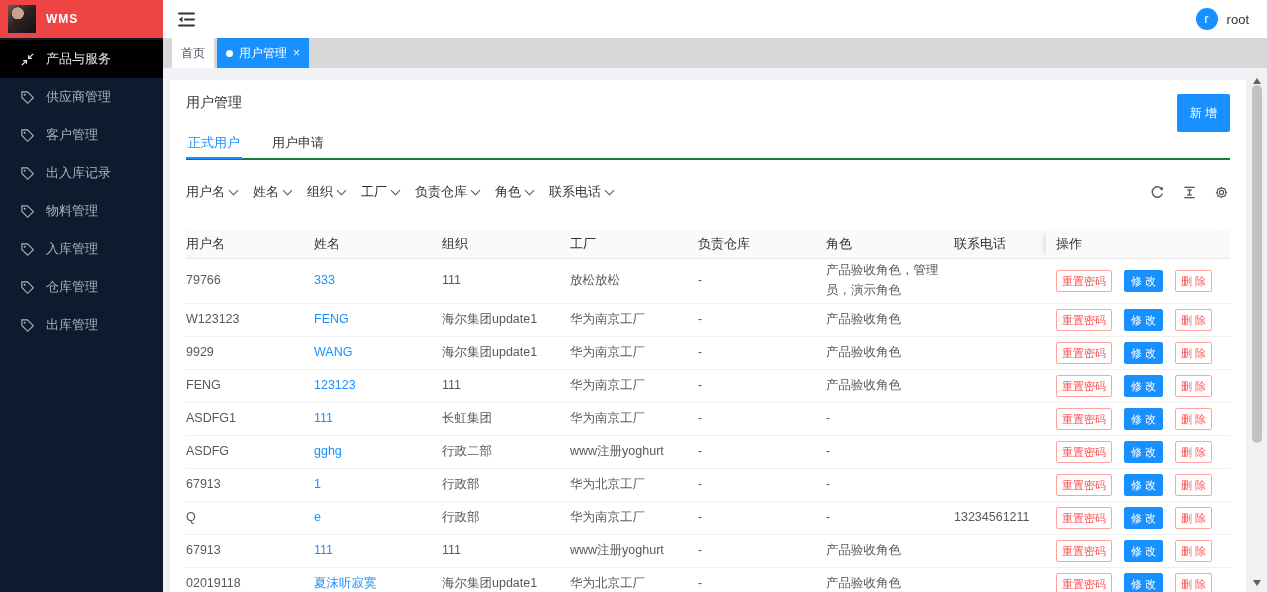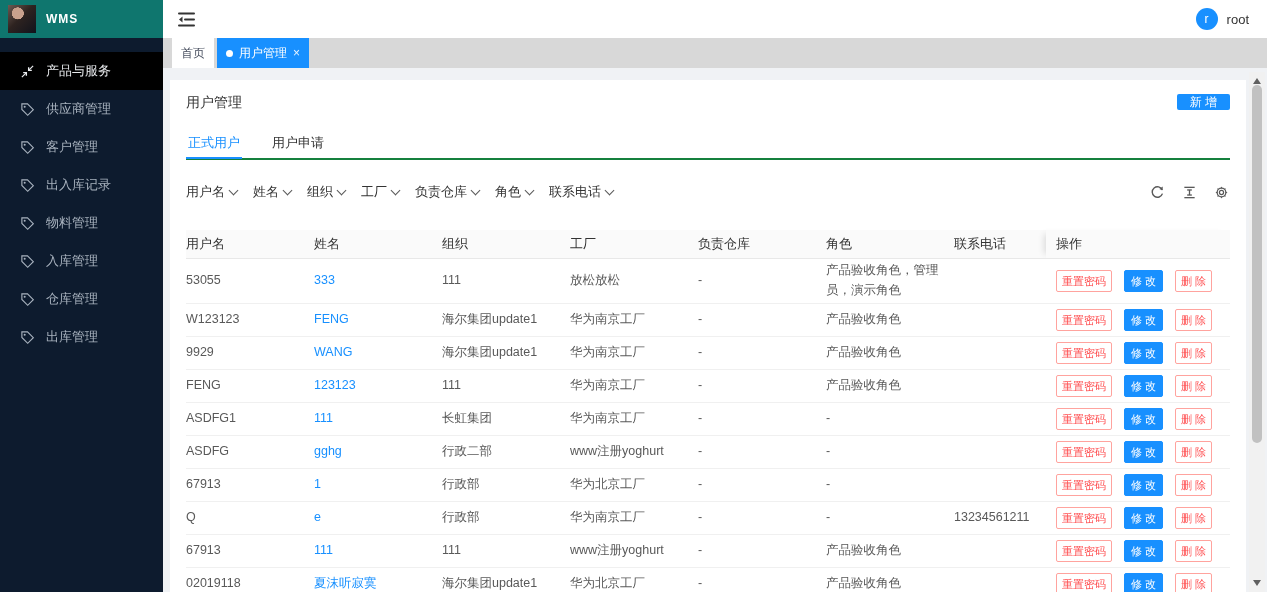--- a/index.html
+++ b/index.html
@@ -6,28 +6,28 @@
   html,body { margin:0; padding:0; }
   body {
     width:1267px; height:592px; overflow:hidden;
     font-family:"Liberation Sans","DejaVu Sans",sans-serif;
     background:#f0f2f5; color:#333;
   }
   .app { display:flex; width:100%; height:100%; }
 
   
   .sidebar { width:163px; flex:none; background:#0d1b2e; display:flex; flex-direction:column; }
-  .logo { height:38px; background:#0f766e; display:flex; align-items:center; padding-left:8px; gap:10px; flex:none; }
+  .logo { height:38px; background:#ef4444; display:flex; align-items:center; padding-left:8px; gap:10px; flex:none; }
   .logo-img { width:28px; height:28px; flex:none;
     background:
       radial-gradient(circle at 35% 30%, #c9a18d 0 22%, transparent 23%),
       linear-gradient(135deg,#6d5a52 0%,#2e2320 45%,#11131c 100%);
   }
   .logo-text { color:#fff; font-weight:bold; font-size:12px; letter-spacing:1px; }
-  .menu { padding-top:14px; }
+  .menu { padding-top:2px; }
   .menu-item { height:38px; display:flex; align-items:center; padding-left:20px; gap:11px;
     color:#a8b2be; font-size:13px; cursor:pointer; }
   .menu-item.active { background:#000; color:#e8eaed; }
   .menu-icon { width:15px; height:15px; display:inline-flex; }
   .menu-icon svg { width:15px; height:15px; }
 
   
   .main { flex:1; display:flex; flex-direction:column; position:relative; min-width:0; }
   .topbar { height:38px; background:#fff; flex:none; display:flex; align-items:center;
     justify-content:space-between; padding:0 18px 0 14px; }
@@ -47,21 +47,21 @@
   .tab.active .dot { display:inline-block; }
   .tab .close { display:none; font-size:12px; line-height:1; opacity:.9; }
   .tab.active .close { display:inline; }
 
   .content { flex:1; padding:12px 21px 0 7px; min-height:0; }
   .card { background:#fff; height:100%; padding:0 16px; position:relative; }
 
   .card-head { padding-top:14px; height:40px; display:flex; justify-content:space-between; align-items:flex-start; }
   .page-title { font-size:14px; color:#333; }
   .add-btn { background:#1890ff; color:#fff; border:none; border-radius:2px; font-size:12px;
-    height:16px; padding:0 13px; cursor:pointer; white-space:nowrap; }
+    height:38px; padding:0 13px; cursor:pointer; white-space:nowrap; }
 
   .page-tabs { display:flex; gap:28px; border-bottom:2px solid #15803d; height:34px; margin-top:6px; }
   .ptab { font-size:13px; color:#333; padding:8px 2px 0; position:relative; cursor:pointer; }
   .ptab.active { color:#1890ff; }
   .ptab.active::after { content:""; position:absolute; left:0; right:0; bottom:-1px; height:2px; background:#1890ff; }
 
   .toolbar { margin-top:20px; height:24px; display:flex; justify-content:space-between; align-items:center; }
   .filters { display:flex; gap:16px; }
   .filter { font-size:13px; color:#333; display:flex; align-items:center; gap:5px; cursor:pointer; }
   .caret { width:7px; height:7px; border-right:1.3px solid #595959; border-bottom:1.3px solid #595959;
@@ -296,21 +296,21 @@
                 <th>组织</th>
                 <th>工厂</th>
                 <th>负责仓库</th>
                 <th>角色</th>
                 <th>联系电话</th>
                 <th class="col-actions">操作</th>
               </tr>
             </thead>
           <tbody id="tbody">
               <tr class="tall">
-                <td>53055</td>
+                <td>79766</td>
                 <td><span class="link">333</span></td>
                 <td>111</td>
                 <td>放松放松</td>
                 <td>-</td>
                 <td>产品验收角色，管理员，演示角色</td>
                 <td></td>
                 <td class="col-actions"><button class="btn btn-outline-danger">重置密码</button><button class="btn btn-primary-sm">修 改</button><button class="btn btn-outline-danger">删 除</button></td>
               </tr>
               <tr>
                 <td>W123123</td>

